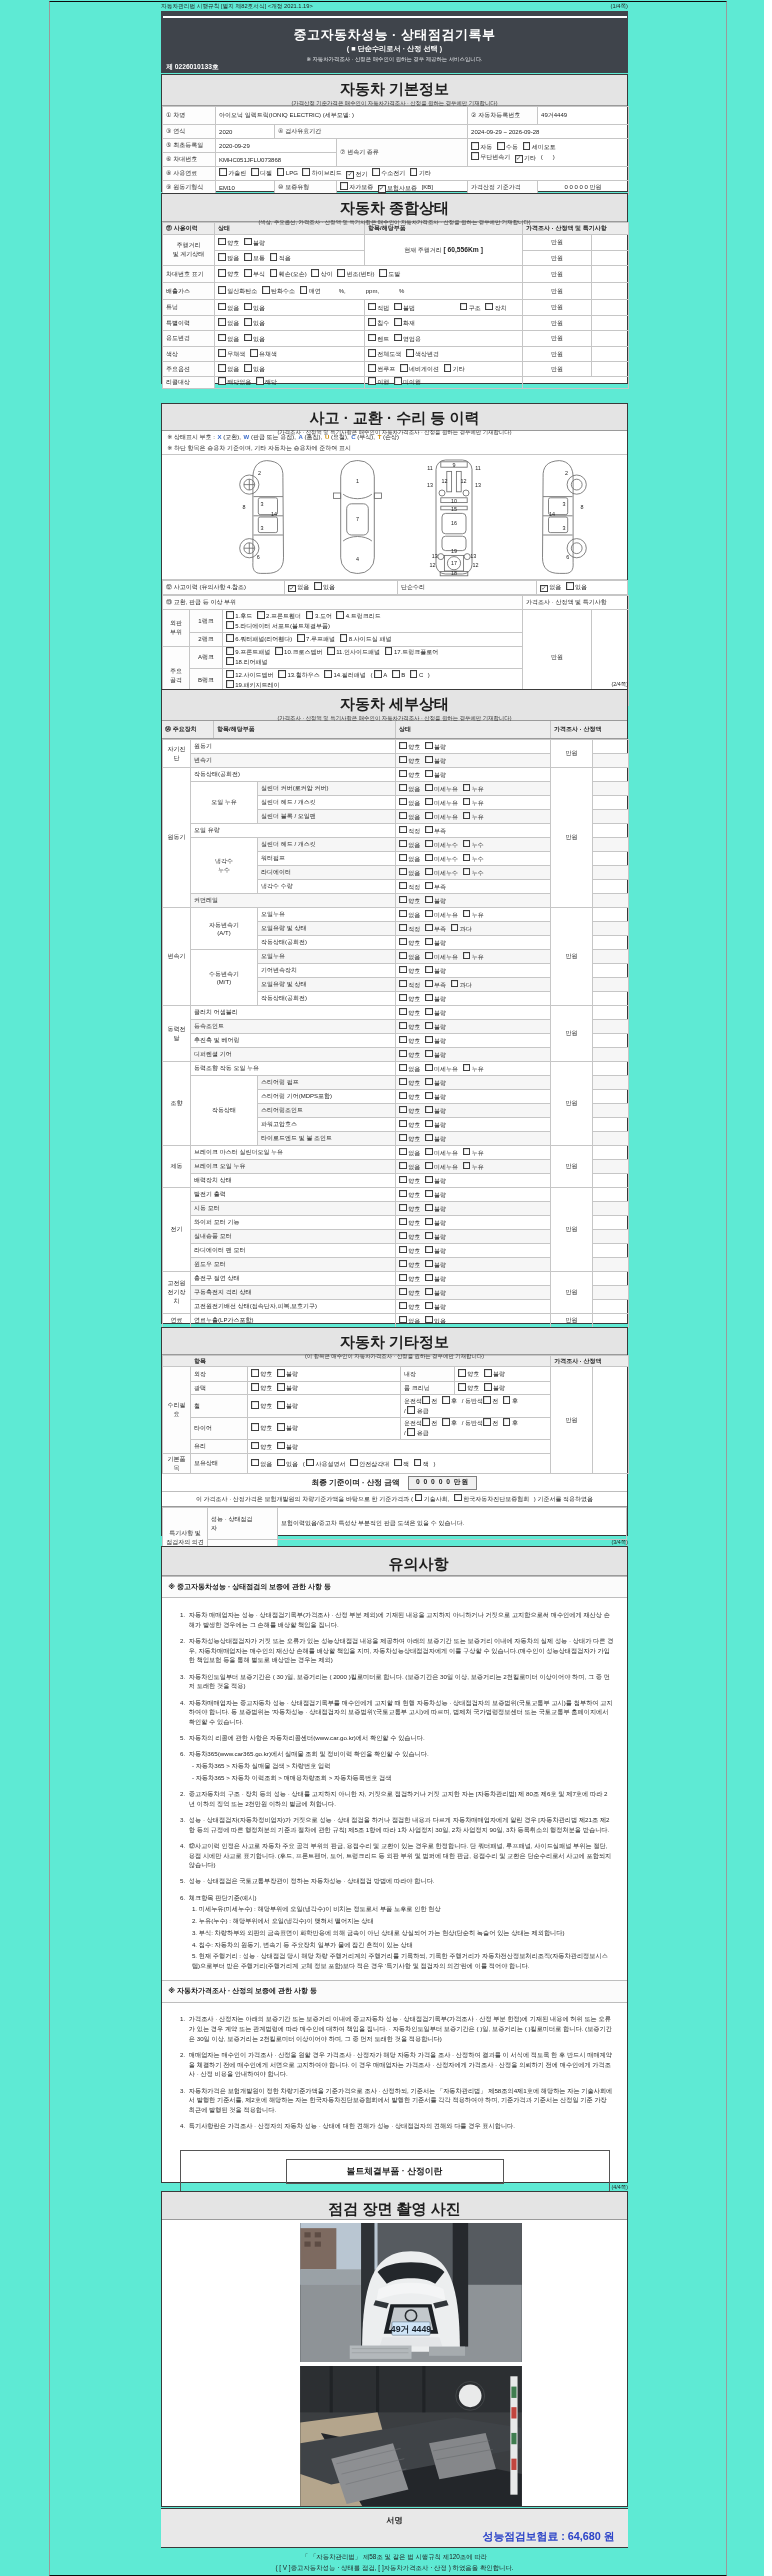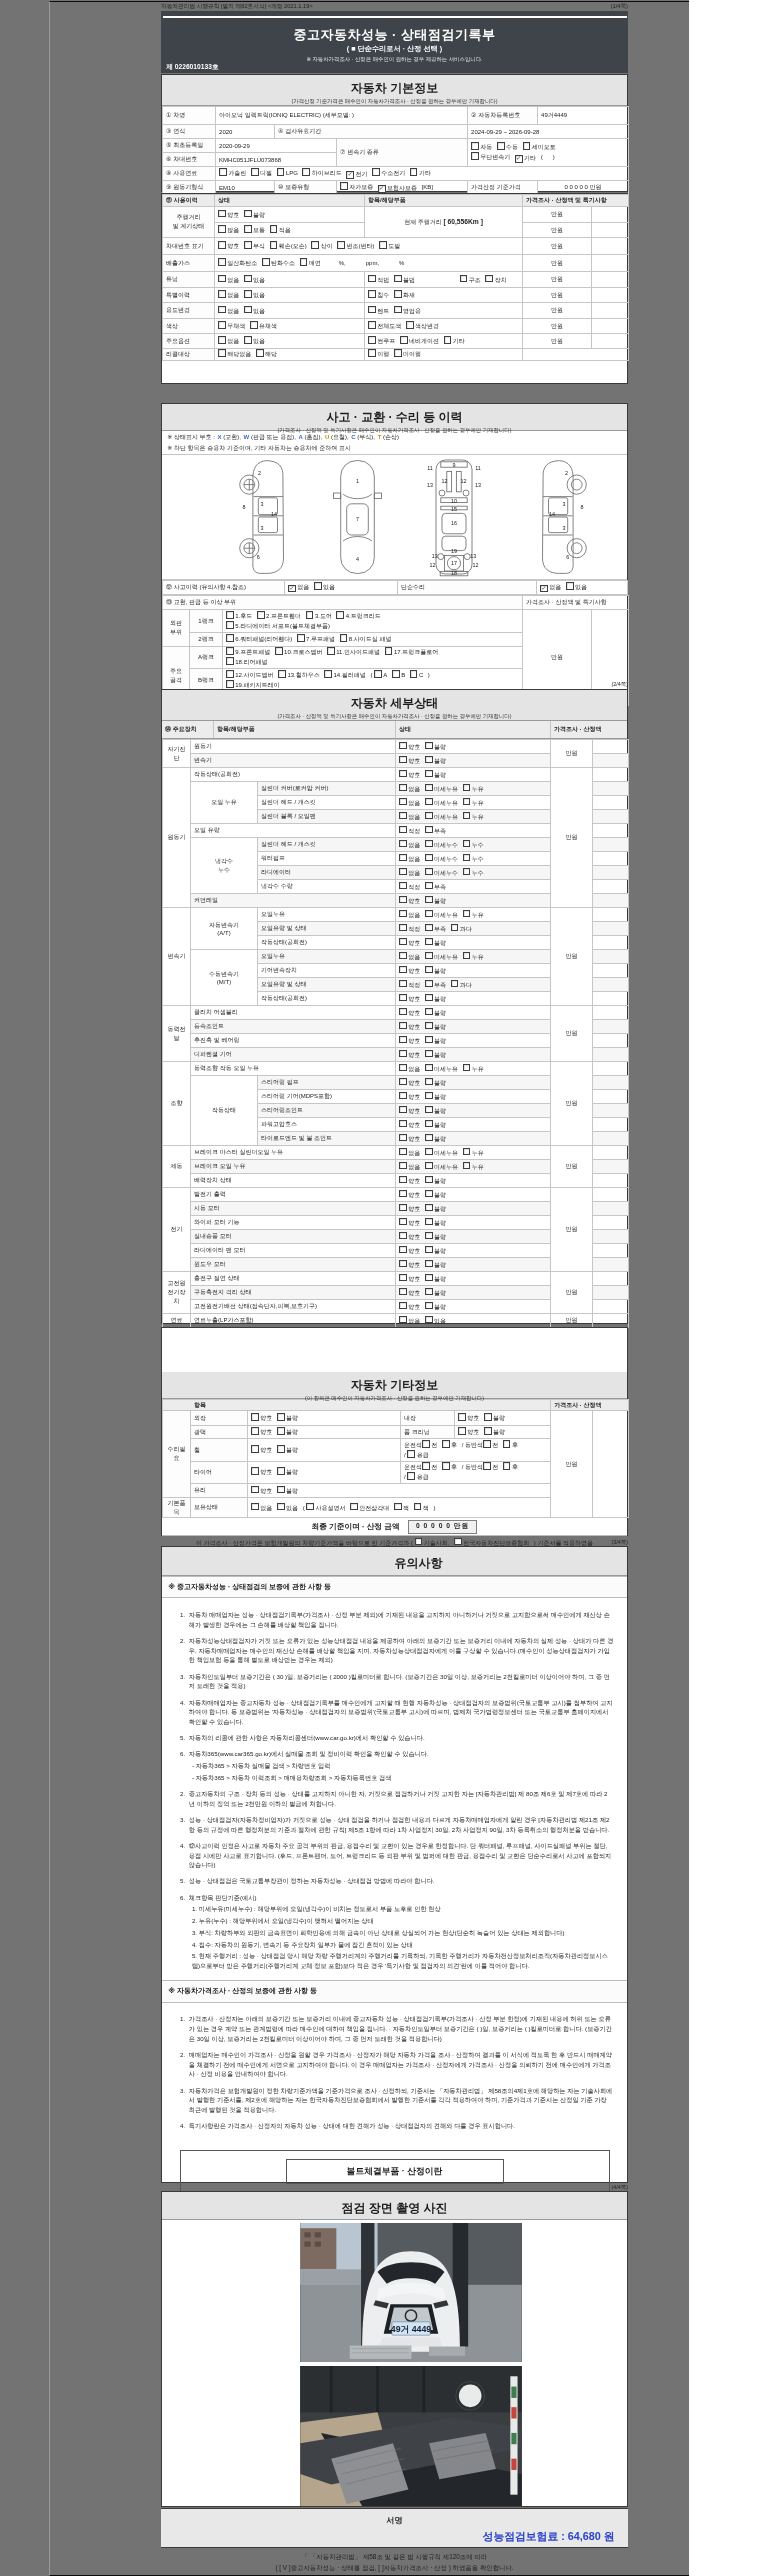--- a/index.html
+++ b/index.html
@@ -1,33 +1,33 @@
 <!DOCTYPE html>
 <html style="font-size:8.2px"><head>
 <meta charset="utf-8">
 <style>
   html,body{margin:0;padding:0;background:#fff;}
-  #page{position:relative;width:689px;height:2576px;background:#737373;
+  #page{position:relative;width:764px;height:2576px;background:#5eead4;
         font-family:"Liberation Sans","DejaVu Sans",sans-serif;color:#1d1d1d;overflow:hidden;}
   .abs{position:absolute;}
   .frame{left:49px;top:0.5px;width:676px;height:2573px;border:0.5px solid #9a9a9a;
          border-top:1.5px solid #0c0c0c;border-bottom:1.5px solid #0c0c0c;}
   .topnote{left:161px;top:3.1px;width:467px;display:flex;justify-content:space-between;
            font-size:5.7px;color:#222;}
   
   .hdrbox{left:161px;top:11.3px;width:467px;height:62px;background:#3f444b;color:#fff;}
   .hdrbox .stripe{position:absolute;left:1.5px;right:1.5px;top:4.6px;height:2.6px;background:#fff;}
   .hdrbox .t{position:absolute;left:0;right:0;top:14.4px;text-align:center;font-size:13px;font-weight:bold;letter-spacing:0.5px;}
   .hdrbox .s{position:absolute;left:0;right:0;top:33px;text-align:center;font-size:7.2px;font-weight:bold;}
   .hdrbox .n{position:absolute;left:0;right:0;top:45px;text-align:center;font-size:5.4px;color:#e3e5e8;}
   .hdrbox .no{position:absolute;left:5.2px;top:52px;font-size:6.7px;font-weight:bold;}
   
   .sect{left:161px;width:467px;border:1px solid #3a3a3a;background:#fff;box-sizing:border-box;}
   .band{background:#e4e4e4;border-bottom:0.5px solid #9a9a9a;text-align:center;}
-  .band .bt{font-size:12px;font-weight:bold;padding-top:4.6px;}
+  .band .bt{font-size:15px;font-weight:bold;padding-top:4.6px;}
   .band .bs{font-size:5.4px;color:#333;padding-top:1.5px;}
   table.tbl{border-collapse:collapse;table-layout:fixed;width:100%;}
   table.tbl td{border:0.5px solid #c6c6c6;font-size:6px;padding:0.5px 3.1px;overflow:hidden;vertical-align:middle;}
   table.tbl tr.hd td{background:#ececec;font-weight:bold;}
   td.lab{background:#fdfdfd;}
   td.ctr{text-align:center;}
   td.price{text-align:center;color:#222;}
   td.pre{white-space:pre-line;text-align:center;}
   
   .cbi{display:inline-block;margin-right:4.6px;white-space:nowrap;}
@@ -137,20 +137,24 @@
         <td class="lab">⑩ 보증유형</td>
         <td><span class="cbi"><span class="cb"></span><span class="cbl">자가보증</span></span><span class="cbi"><span class="cb ck">✓</span><span class="cbl">보험사보증</span></span><span class="cbt">[KB]</span></td>
         <td class="lab">가격산정 기준가격</td>
         <td class="ctr">0 0 0 0 0 만원</td>
       </tr>
     </tbody>
       </table>
   </div>
 
   <div class="abs sect" style="top:193px;height:191px;">
+    <div class="band" style="height:27px;">
+      <div class="bt">자동차 종합상태</div>
+      <div class="bs">(색상, 주요옵션, 가격조사 · 산정액 및 특기사항은 매수인이 자동차가격조사 · 산정을 원하는 경우에만 기재합니다)</div>
+    </div>
     <table class="tbl">
       <colgroup>
           <col style="width:52px">
           <col style="width:150px">
           <col style="width:158px">
           <col style="width:69px">
           <col style="width:37px">
         </colgroup>
       <tbody>
           <tr class="hd" style="height:12.4px">
@@ -668,21 +672,21 @@
             <td colspan="2" class="z">연료누출(LP가스포함)</td>
             <td class="z"><span class="cbi"><span class="cb"></span><span class="cbl">없음</span></span><span class="cbi"><span class="cb"></span><span class="cbl">있음</span></span></td>
             <td rowspan="1" class="price">만원</td>
             <td class="z"></td>
           </tr>
         </tbody>
     </table>
   </div>
 
   <div class="abs sect" style="top:1327px;height:209px;">
-    <div class="band" style="height:26px;margin-top:44px;">
+    <div class="band" style="height:26px;">
       <div class="bt">자동차 기타정보</div>
       <div class="bs">(이 항목은 매수인이 자동차가격조사 · 산정을 원하는 경우에만 기재합니다)</div>
     </div>
     <table class="tbl">
       <colgroup>
           <col style="width:28px">
           <col style="width:57px">
           <col style="width:153px">
           <col style="width:54px">
           <col style="width:96px">

